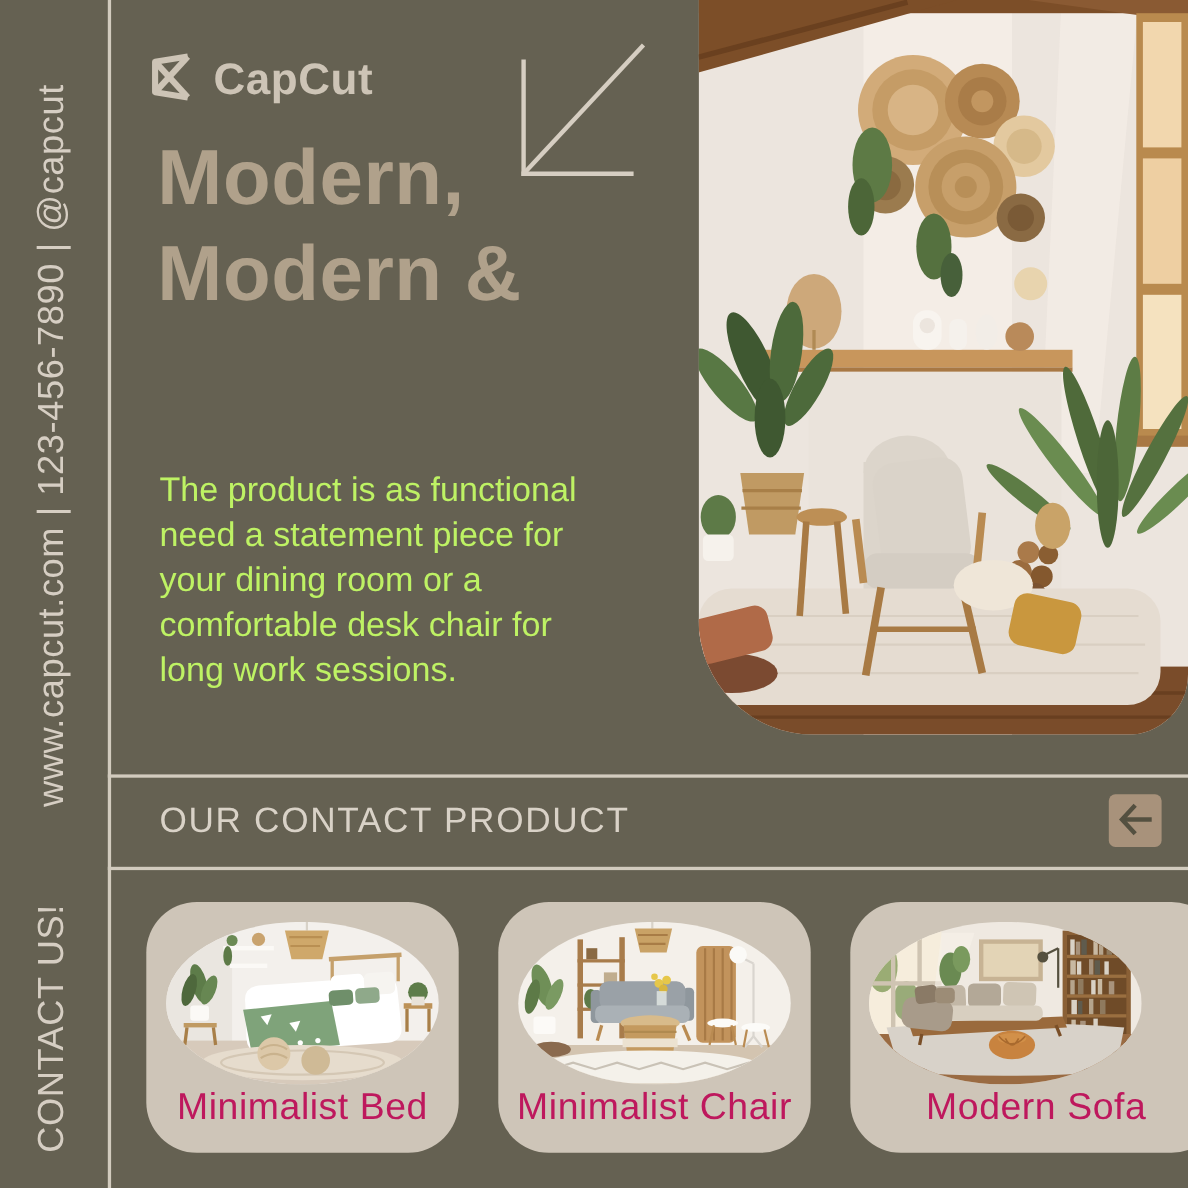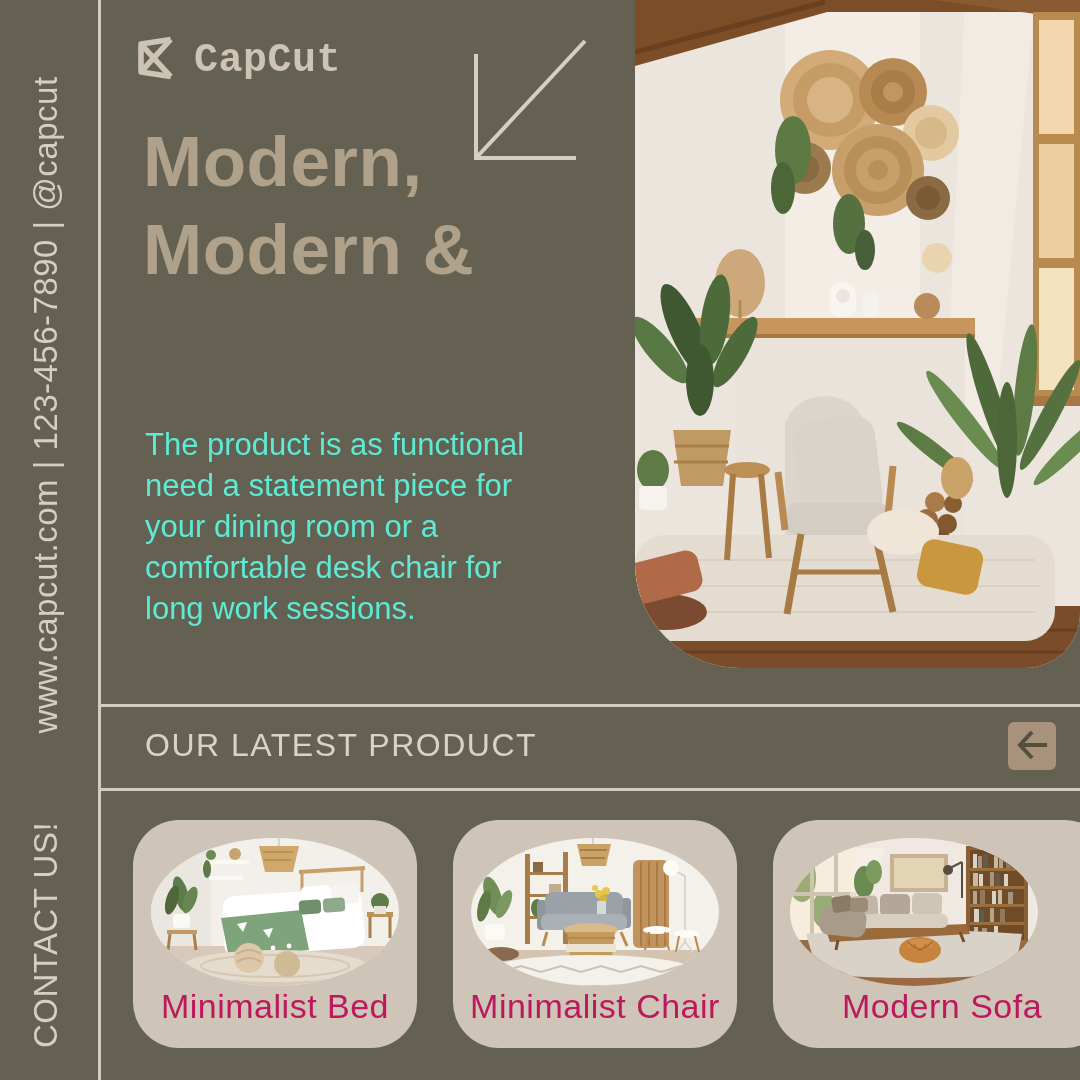--- a/index.html
+++ b/index.html
@@ -15,29 +15,29 @@
   .divider.bottom{top:788px;}
   
   .side-text{
     position:absolute;left:46px;white-space:nowrap;color:#d6cec3;
     font-size:33px;letter-spacing:.5px;
     transform:translate(-50%,-50%) rotate(-90deg);
   }
   .side-info{top:405px;}
   .side-contact{top:935px;}
   
-  .brand{position:absolute;left:128px;top:32px;display:flex;align-items:center;gap:14px;font-family:Liberation Mono, monospace;}
+  .brand{position:absolute;left:128px;top:44px;display:flex;align-items:center;gap:14px;}
   .brand-name{font-size:40px;font-weight:bold;color:#cdc4b6;letter-spacing:.5px;}
   
   .headline{position:absolute;left:143px;top:118px;font-size:71px;font-weight:bold;
     color:#b0a18b;line-height:88px;letter-spacing:.5px;}
   
   .hero-arrow{position:absolute;left:472px;top:38px;width:116px;height:124px;}
   
-  .desc{position:absolute;left:145px;top:424px;font-size:31px;color:#5eead4;line-height:41px;}
+  .desc{position:absolute;left:145px;top:424px;font-size:31px;color:#bef264;line-height:41px;}
   
   .hero-photo{position:absolute;left:635px;top:0;width:445px;height:668px;
     border-radius:0 0 55px 105px;overflow:hidden;}
   .hero-photo svg{display:block;}
   
   .section-title{position:absolute;left:145px;top:727px;font-size:32px;
     color:#d9d2c7;letter-spacing:1.5px;}
   .nav-button{position:absolute;left:1008px;top:722px;width:48px;height:48px;
     background:#a8927b;border-radius:6px;display:flex;align-items:center;
     justify-content:center;cursor:pointer;border:none;padding:0;}
@@ -210,21 +210,21 @@
 
       <ellipse cx="112" cy="470" rx="23" ry="8" fill="#bd8f55"></ellipse>
       <line x1="98" y1="474" x2="92" y2="560" stroke="#a87a44" stroke-width="6"></line>
       <line x1="126" y1="474" x2="134" y2="558" stroke="#a87a44" stroke-width="6"></line>
 
       <ellipse cx="268" cy="532" rx="36" ry="23" fill="#efe6d8"></ellipse>
       <rect x="284" y="543" width="62" height="48" rx="12" fill="#c9973e" transform="rotate(12 315 567)"></rect>
     </svg>
   </div>
 
-  <div class="section-title">OUR LATEST PRODUCT</div>
+  <div class="section-title">OUR CONTACT PRODUCT</div>
   <button class="nav-button">
     <span>
       <svg width="34" height="32" viewBox="0 0 34 32" fill="none">
         <line x1="6" y1="16" x2="32" y2="16" stroke="#545040" stroke-width="4"></line>
         <polyline points="17,3 5,16 17,29" stroke="#545040" stroke-width="4" fill="none"></polyline>
       </svg>
     </span>
   </button>
 
   <div class="card c1">

